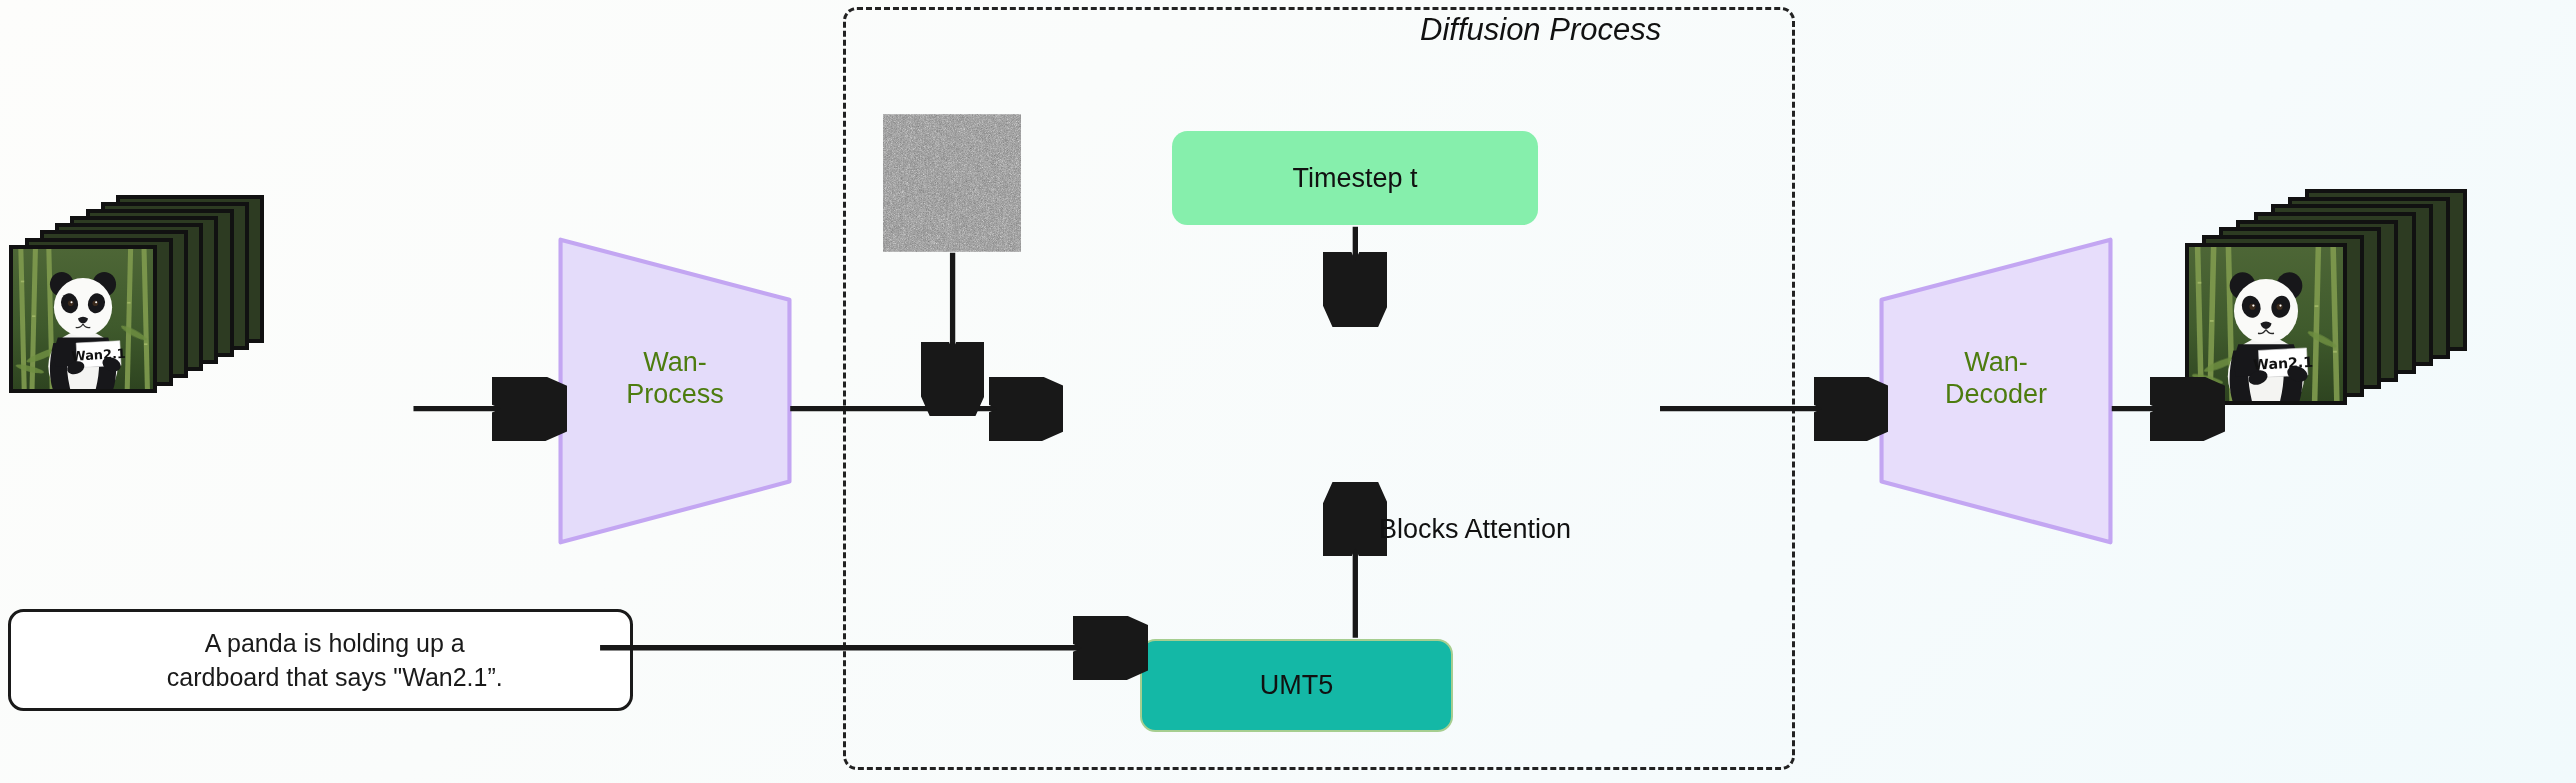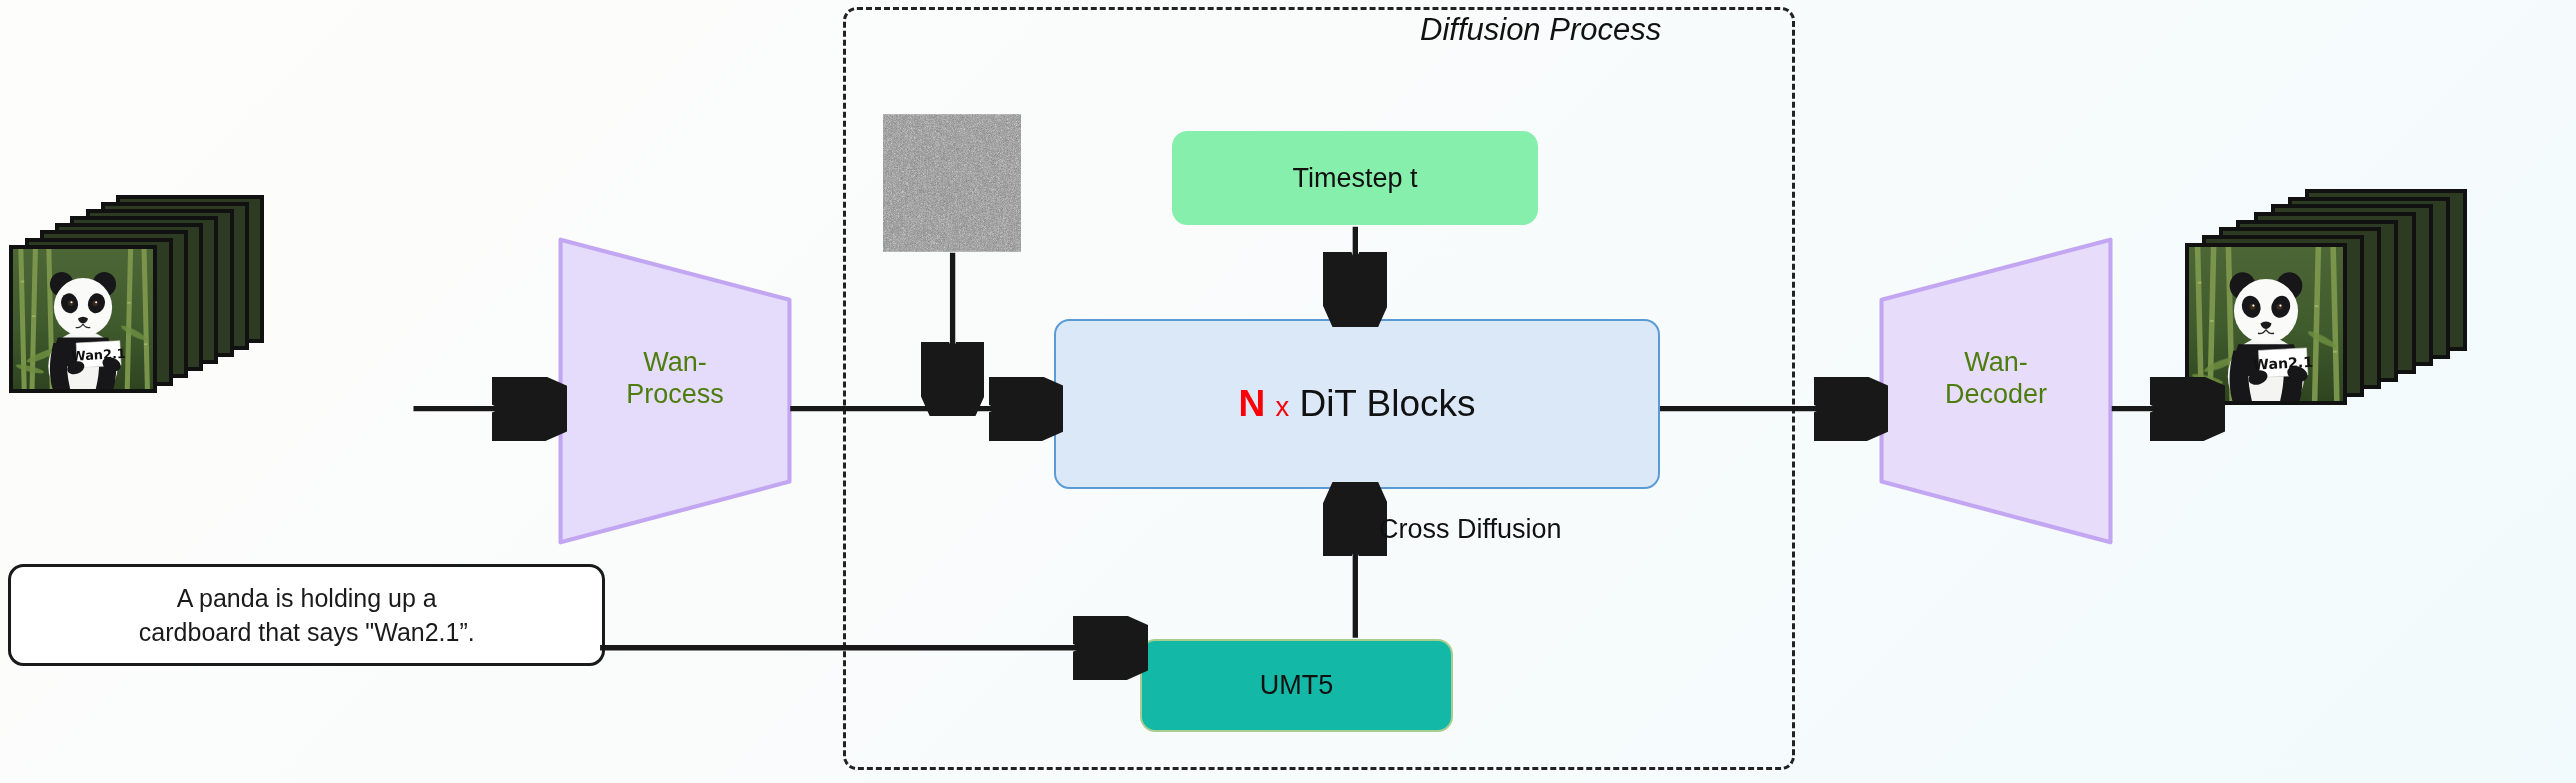--- a/index.html
+++ b/index.html
@@ -158,21 +158,21 @@
             <rect x="114" y="166" width="78" height="44" fill="#ffffff" stroke="#d8d8d8" stroke-width="1"></rect>
             <text x="153" y="197" font-family="'DejaVu Sans',sans-serif" font-size="23" font-weight="bold" fill="#111" text-anchor="middle">Wan2.1</text>
           </g>
           <ellipse cx="112" cy="212" rx="16" ry="11" fill="#17171a" transform="rotate(-20 112 212)"></ellipse>
           <ellipse cx="176" cy="206" rx="17" ry="12" fill="#17171a" transform="rotate(22 176 206)"></ellipse>
         </g>
       </svg>
     </div>
   </div>
 
-  <div class="prompt-box" style="left:8.3px;top:564px;width:591px;height:96px;font-size:25px;">
+  <div class="prompt-box" style="left:8.3px;top:609px;width:591px;height:96px;font-size:25px;padding-left:28px;">
     <div>
       <div>A panda is holding up a</div>
       <div>cardboard that says "Wan2.1”.</div>
     </div>
   </div>
 
   <div class="trap" style="left:557px;top:236px;width:236px;height:310px;">
     <svg width="236" height="310" viewBox="0 0 400 525">
       <polygon points="6,6 394,108 394,416 6,519" fill="#e4dcfa" stroke="#c3a6f2" stroke-width="7" stroke-linejoin="round"></polygon>
     </svg>
@@ -200,25 +200,20 @@
       </defs>
       <rect width="234" height="233" fill="#8c8c8c"></rect>
       <rect width="234" height="233" filter="url(#noiseFilter)" opacity="0.95"></rect>
     </svg>
   </div>
 
   <div class="rbox timestep" style="left:1172px;top:131px;width:366px;height:94px;font-size:27px;">
     <span>Timestep t</span>
   </div>
 
-  <div class="rbox dit" style="left:1054px;top:319px;width:606px;height:170px;font-size:37px;">
-    <span>
-      <span class="dit-n">N</span><span>&nbsp;</span><span class="dit-x">x</span><span>&nbsp;</span><span class="dit-rest">DiT Blocks</span>
-    </span>
-  </div>
 
   <div class="rbox umt5" style="left:1140px;top:639px;width:313px;height:93px;font-size:27px;">
     <span>UMT5</span>
   </div>
 
   <div class="trap" style="left:1878px;top:236px;width:236px;height:310px;">
     <svg width="236" height="310" viewBox="0 0 400 525">
       <polygon points="6,108 394,6 394,519 6,416" fill="#e7ddfb" stroke="#c3a6f2" stroke-width="7" stroke-linejoin="round"></polygon>
     </svg>
     <div class="trap-label" style="top:111px;font-size:27px;">
@@ -307,16 +302,16 @@
 
     <line x1="2295" y1="1080" x2="2295" y2="838" marker-end="url(#ah)"></line>
 
     <line x1="1016" y1="1097" x2="1922" y2="1097" marker-end="url(#ah)"></line>
 
     <line x1="2811" y1="692" x2="3176" y2="692" marker-end="url(#ah)"></line>
 
     <line x1="3576" y1="692" x2="3746" y2="692" marker-end="url(#ah)"></line>
   </svg>
 
-  <div class="edge-label" style="left:1379px;top:514px;font-size:27px;">Cross Diffusion</div>
+  <div class="edge-label" style="left:1379px;top:514px;font-size:27px;">Blocks Attention</div>
 
 </div>
 
 
 </body></html>

